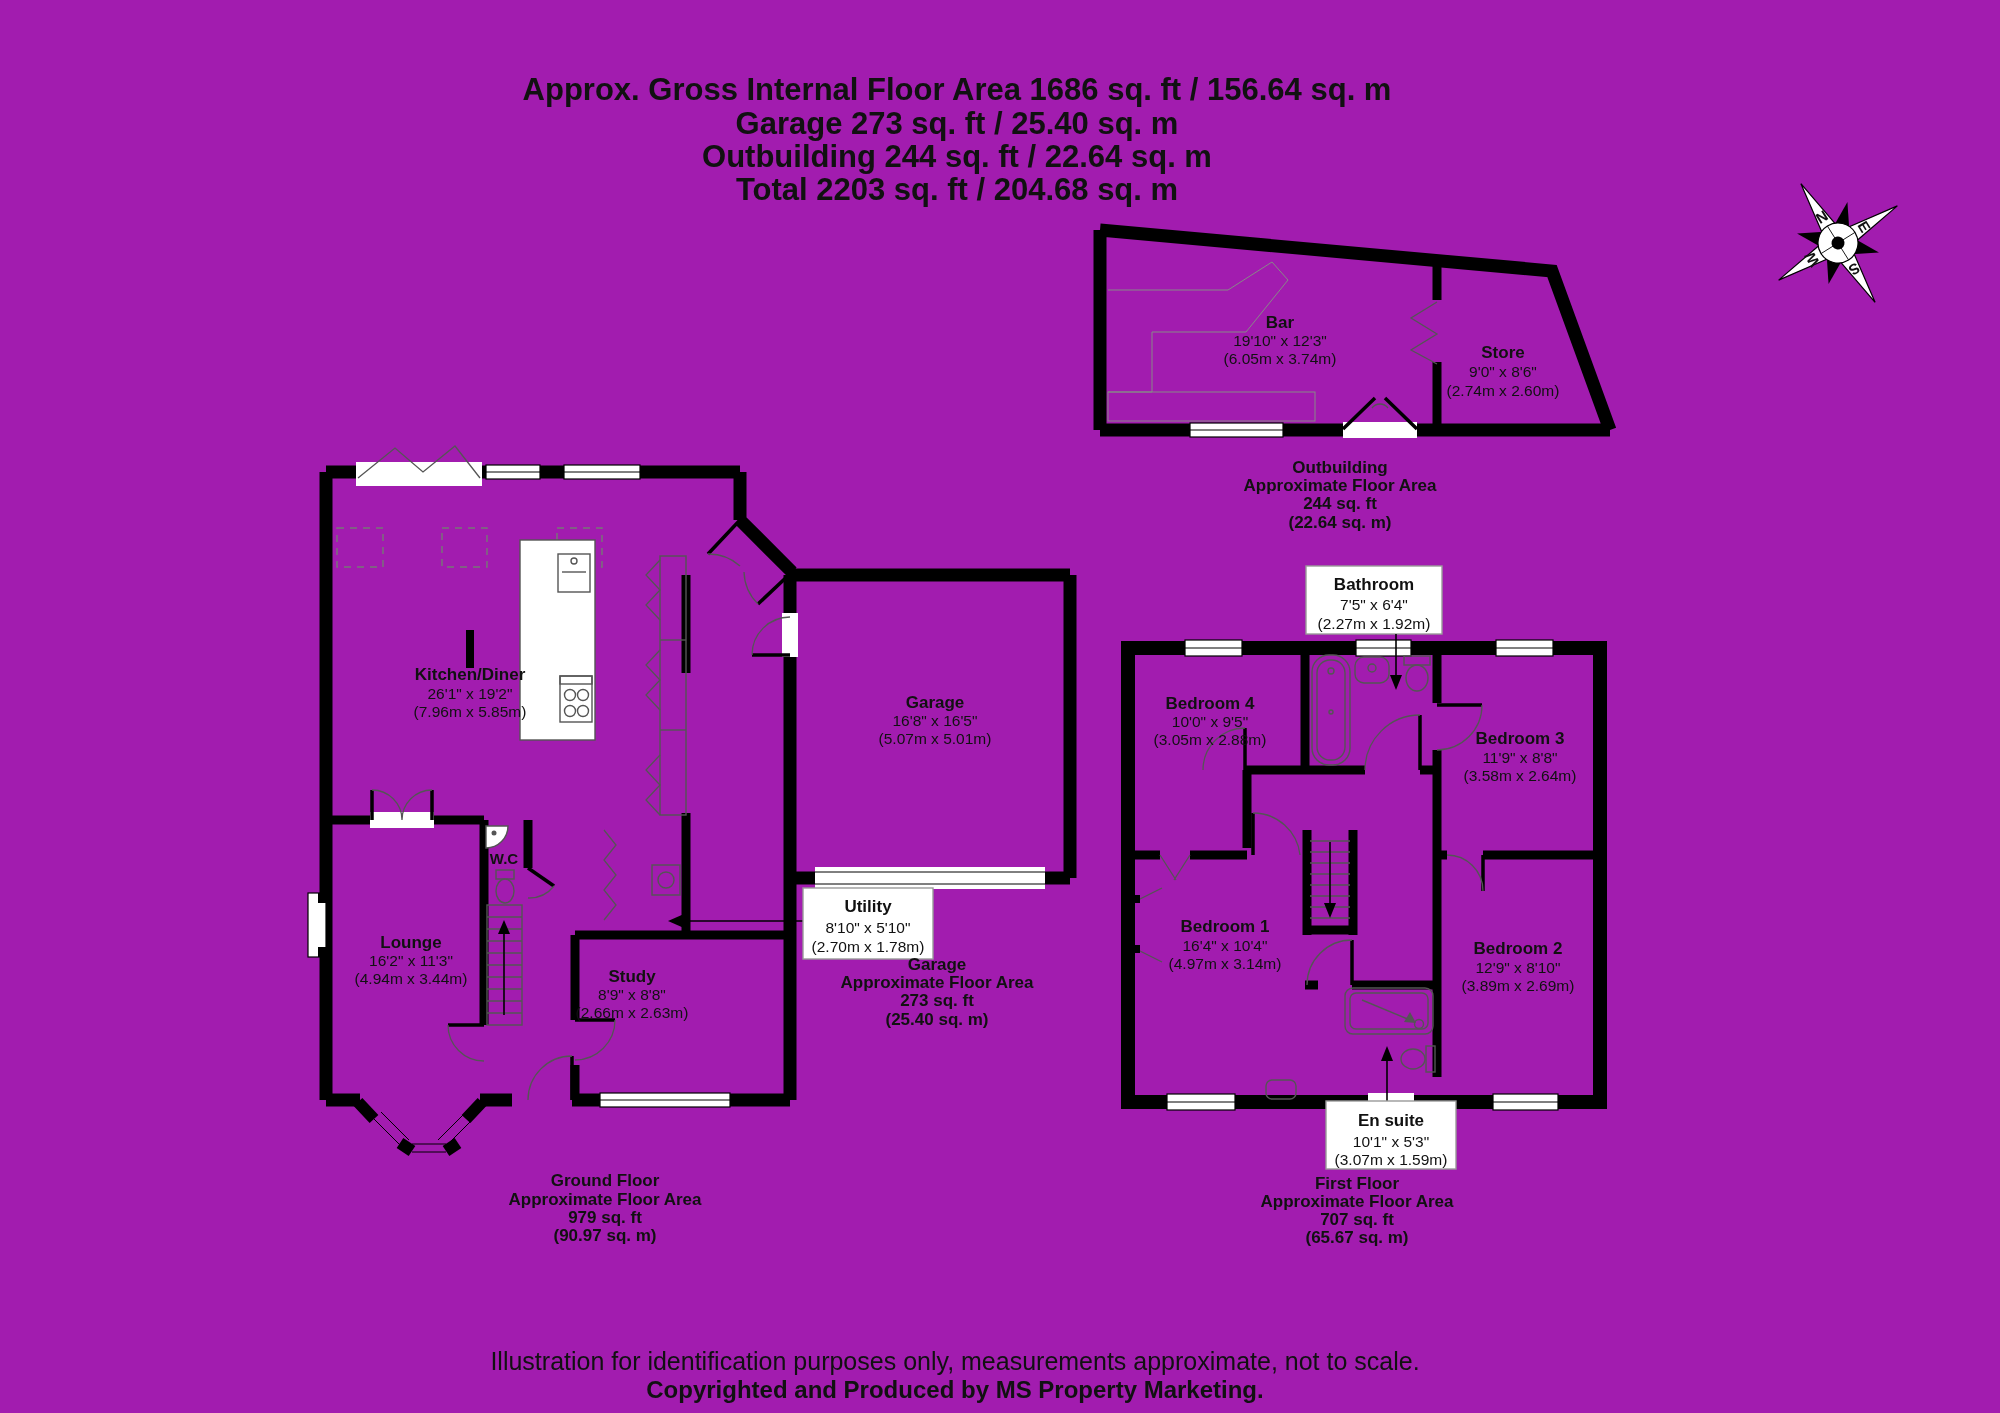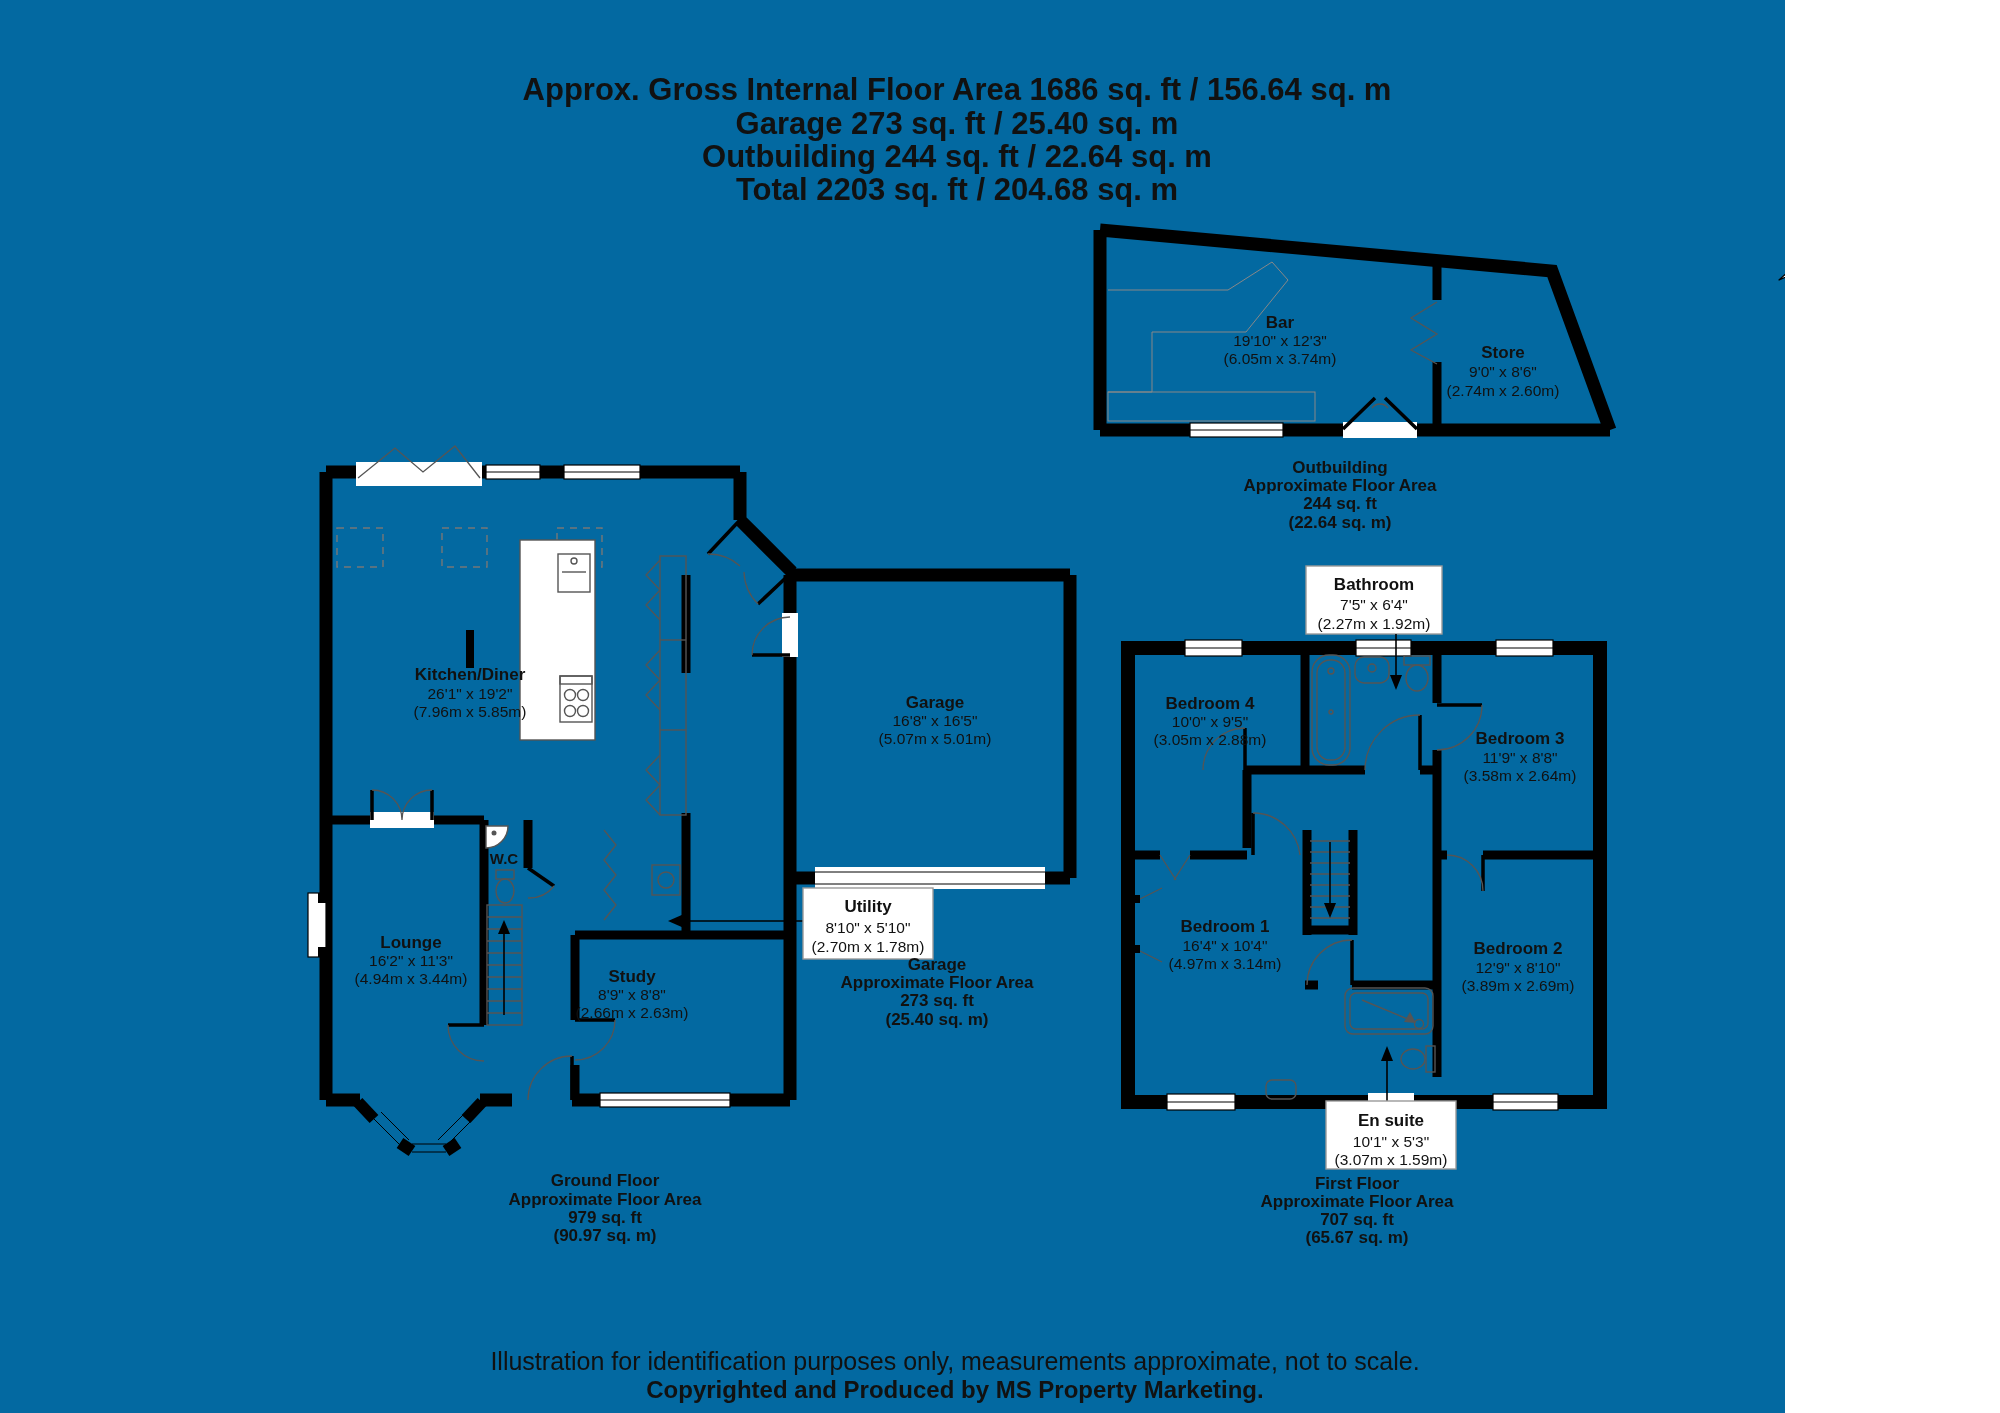--- a/index.html
+++ b/index.html
@@ -1,16 +1,16 @@
 <!DOCTYPE html>
 <html><head>
 <meta charset="utf-8">
 <style>
   html,body{margin:0;padding:0;background:#fff;}
-  .canvas{position:relative;width:1785px;height:1413px;background:#0369a1;overflow:hidden;}
+  .canvas{position:relative;width:2000px;height:1413px;background:#a21caf;overflow:hidden;}
   svg{display:block;}
   text{font-family:"Liberation Sans", sans-serif; fill:#111;}
   .hdr{font-size:31px;font-weight:bold;}
   .rname{font-size:17px;font-weight:bold;}
   .rdim{font-size:15.5px;}
   .area{font-size:17px;font-weight:bold;}
   .ftr1{font-size:25px;}
   .ftr2{font-size:24px;font-weight:bold;}
   .cletter{font-size:15px;font-weight:bold;}
   .wall13{stroke:#000;stroke-width:13;fill:none;}

